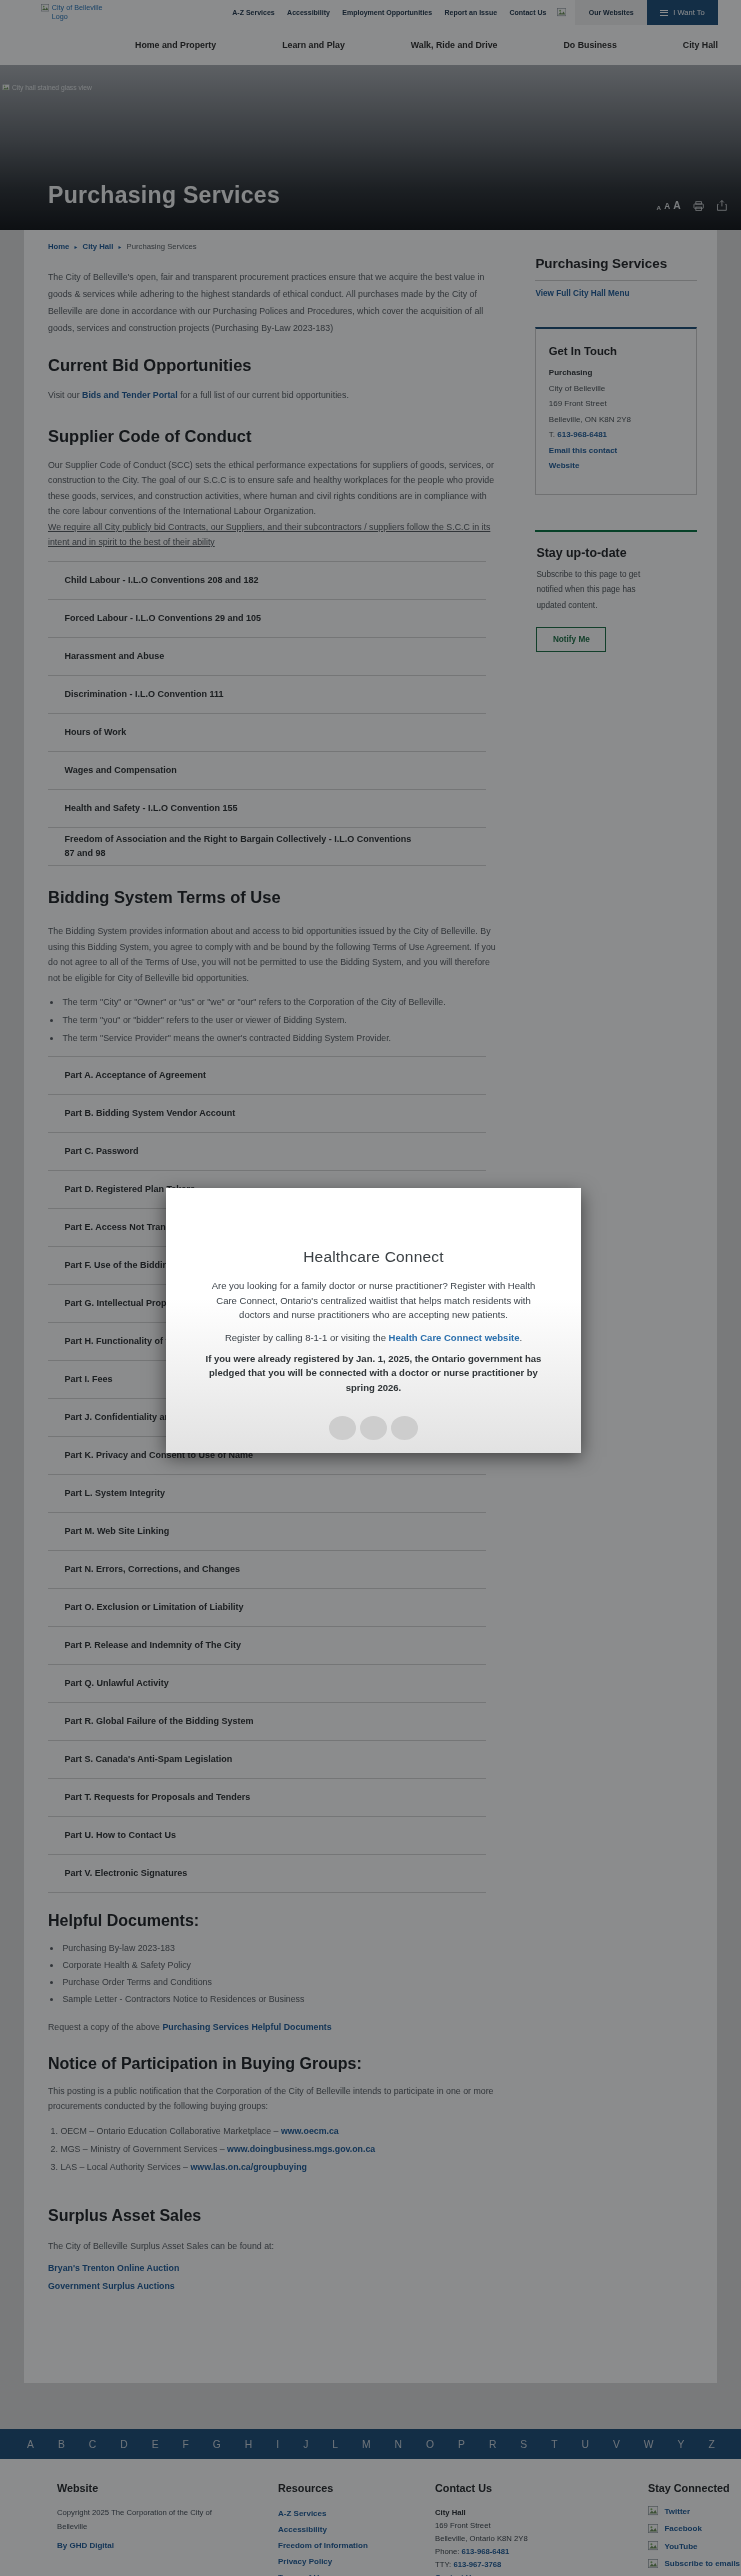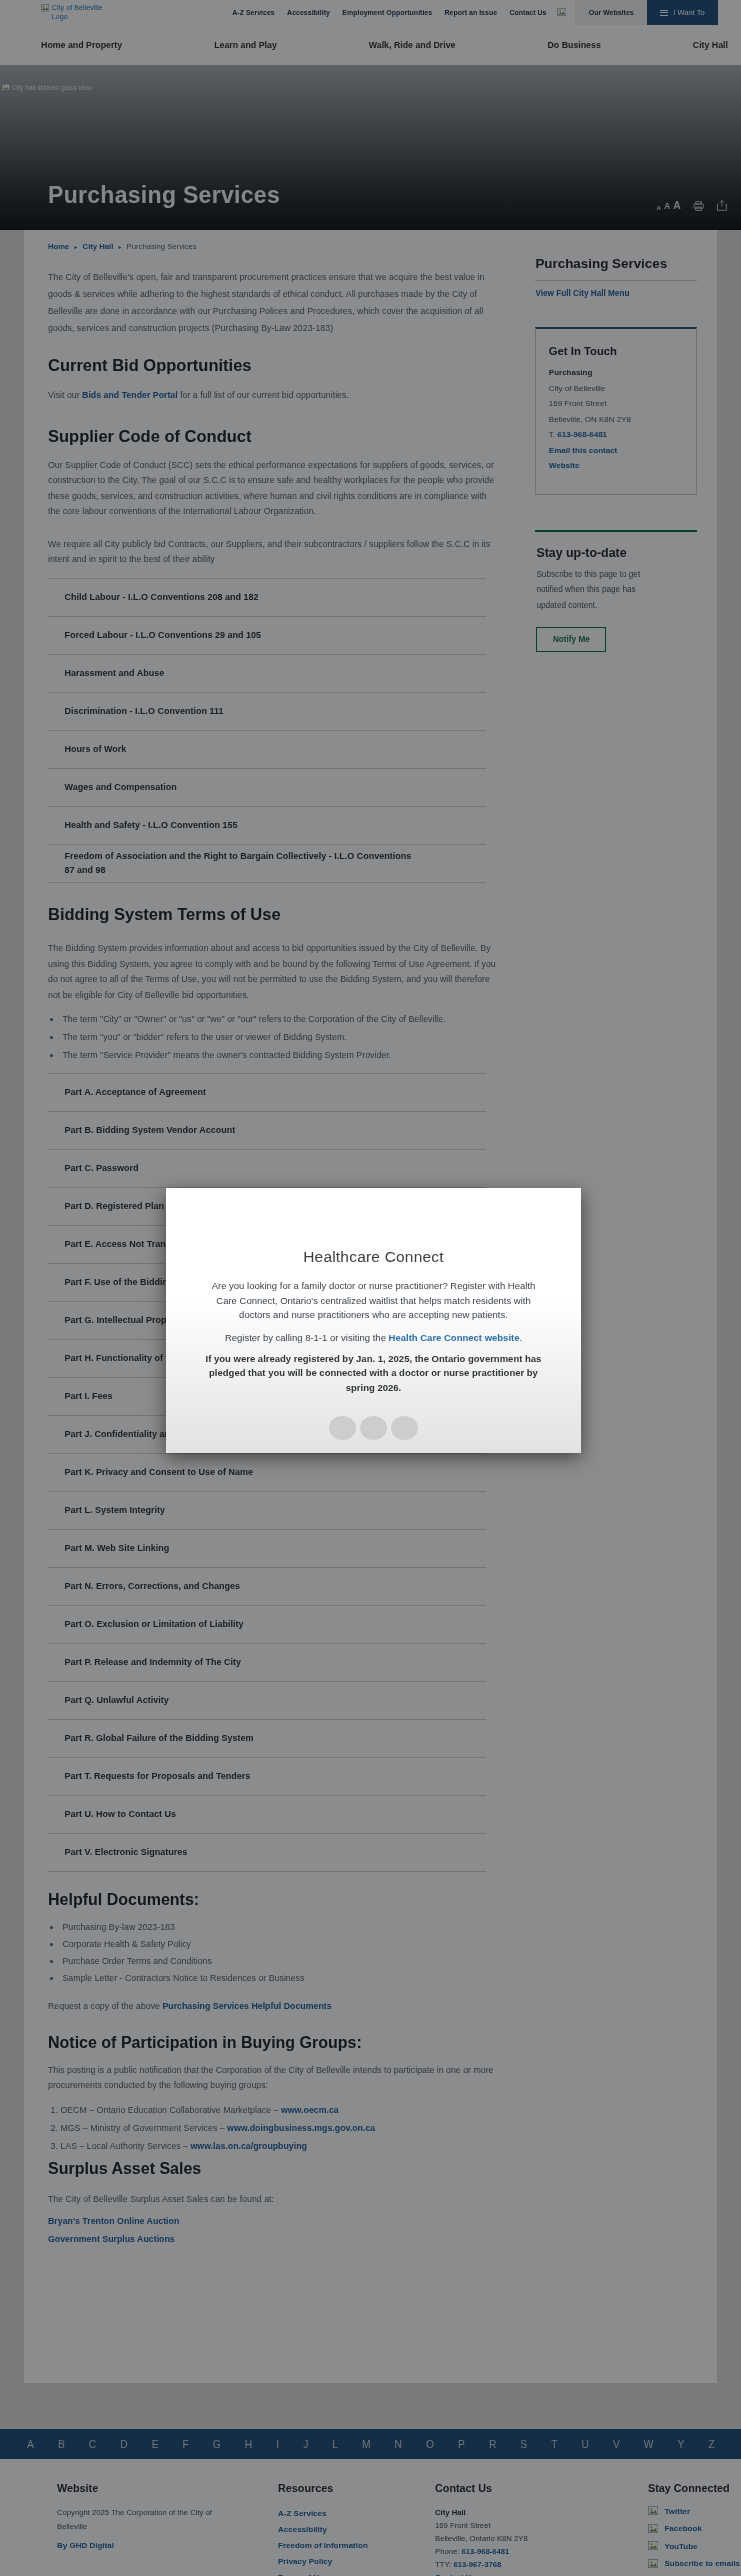--- a/index.html
+++ b/index.html
@@ -12,21 +12,21 @@
   .logo-text { color:#2a76b8; font-size:7.2px; line-height:8.2px; }
   .u-links { display:flex; align-items:center; gap:12.4px; margin-left:auto; }
   .u-link { font-size:7px; color:#22384e; text-decoration:none; font-weight:600; white-space:nowrap; }
   .search { margin-left:10.3px; display:flex; align-items:center; cursor:pointer; }
   .ourweb { height:25px; display:flex; align-items:center; padding:0 13.4px; margin-left:9.3px; background:#f1f1f1; font-size:7px; font-weight:600; color:#22384e; cursor:pointer; }
   .iwant { height:25px; margin-left:0; margin-right:24px; background:#1d4e7a; border:none; color:#ffffff; font-size:7.5px; font-family:inherit; display:flex; align-items:center; gap:5.2px; padding:0 13.4px; cursor:pointer; }
   .burger { display:inline-flex; flex-direction:column; gap:1.5px; }
   .burger i { display:block; width:7.7px; height:1px; background:#ffffff; }
 
   
-  .mainnav { position:absolute; top:25px; left:0; width:742px; height:40px; background:#ffffff; display:flex; align-items:center; justify-content:flex-end; gap:92px; padding-right:14px; z-index:1; }
+  .mainnav { position:absolute; top:25px; left:0; width:742px; height:40px; background:#ffffff; display:flex; align-items:center; justify-content:flex-end; gap:66px; padding-right:24px; z-index:1; }
   .nav-item { font-size:8.8px; color:#2e2e2e; font-weight:600; text-decoration:none; white-space:nowrap; cursor:pointer; }
 
   
   .banner { position:absolute; top:65px; left:0; width:742px; height:165px; background:linear-gradient(180deg,#a9adb2 0%, #63686e 45%, #2e3338 75%, #121519 100%); z-index:1; }
   .banner-alt { position:absolute; top:18.5px; left:2.1px; display:flex; align-items:center; gap:2.1px; color:#e3e6e8; font-size:6.7px; }
   .banner-title { position:absolute; top:117px; left:48px; color:#f4f5f6; font-size:23px; font-weight:700; letter-spacing:0.3px; }
   .banner-tools { position:absolute; top:135px; right:15.5px; display:flex; align-items:flex-end; gap:12.4px; color:#dcdfe1; }
   .fs { font-weight:600; cursor:pointer; line-height:1; }
   .fs1 { font-size:6.2px; } .fs2 { font-size:8.2px; } .fs3 { font-size:10.3px; }
   .fsgroup { display:flex; align-items:flex-end; gap:3.1px; }
@@ -43,41 +43,41 @@
   .crumb-cur { color:#5a6066; }
 
   .bt { font-size:8.8px; line-height:17px; color:#555b61; }
   .intro { margin-top:17.5px; width:448px; }
   h2.sec { font-size:16.5px; line-height:20.6px; color:#212529; font-weight:700; }
   .h-current { margin-top:18.5px; }
   .visit { margin-top:11.3px; }
   .lnk { color:#1f5c99; font-weight:700; text-decoration:none; cursor:pointer; }
   .h-supplier { margin-top:21.6px; }
   .p1 { margin-top:11.3px; width:453px; line-height:15.5px; }
-  .p2 { margin-top:17px; width:453px; line-height:15.5px; }
+  .p2 { margin-top:0; width:453px; line-height:15.5px;text-decoration:underline; }
 
   .acc { margin-top:10.3px; width:438px; border-bottom:0.5px solid #d5d5d5; }
   .acc-row { min-height:38px; display:flex; align-items:center; padding:5.2px 67px 5.2px 16.5px; border-top:0.5px solid #d5d5d5; font-size:9px; font-weight:600; color:#2d3134; line-height:13.4px; cursor:pointer; }
 
   .h-bidding { margin-top:20.6px; }
   .p3 { margin-top:17px; width:453px; line-height:15.5px; }
   .bullets { margin-top:6.2px; padding-left:14.4px; width:453px; }
   .bullets li { font-size:8.8px; line-height:18px; color:#555b61; }
   .parts { margin-top:9.3px; }
 
   h3.sec { font-size:16px; line-height:19.6px; color:#212529; font-weight:700; }
   .h-helpful { margin-top:18.5px; }
   .helpful { margin-top:9.3px; padding-left:14.4px; }
   .helpful li { font-size:8.8px; line-height:17px; color:#555b61; }
   .request { margin-top:10.3px; }
   .h-notice { margin-top:18.5px; }
   .notice-p { margin-top:10.3px; width:453px; line-height:15.5px; }
   .groups { margin-top:7.2px; padding-left:12.4px; }
   .groups li { font-size:8.8px; line-height:18px; color:#555b61; }
-  .h-surplus { margin-top:4px; }
+  .h-surplus { margin-top:30px; }
   .surplus-p { margin-top:12.4px; }
   .surplus-link { display:block; margin-top:8.2px; font-size:8.8px; }
 
   
   .side-title { font-size:13.4px; color:#24272a; font-weight:700; padding-bottom:9.3px; border-bottom:0.5px solid #cfcfcf; }
   .side-menu-link { display:inline-block; margin-top:8.2px; font-size:8.2px; }
   .git { margin-top:29px; border:0.5px solid #cccccc; border-top:2.6px solid #1d4e77; padding:15.5px 12.4px 20.6px 12.4px; }
   .git h3 { font-size:11.3px; color:#24272a; font-weight:700; }
   .git-line { font-size:8px; line-height:15.5px; color:#4b5257; }
   .git-dept { margin-top:8.2px; font-weight:700; color:#33383c; }
@@ -318,20 +318,23 @@
             <div class="acc-row">
               <span>Part P. Release and Indemnity of The City</span>
             </div>
             <div class="acc-row">
               <span>Part Q. Unlawful Activity</span>
             </div>
             <div class="acc-row">
               <span>Part R. Global Failure of the Bidding System</span>
             </div>
             <div class="acc-row">
+              <span>Part S. Canada's Anti-Spam Legislation</span>
+            </div>
+            <div class="acc-row">
               <span>Part T. Requests for Proposals and Tenders</span>
             </div>
             <div class="acc-row">
               <span>Part U. How to Contact Us</span>
             </div>
             <div class="acc-row">
               <span>Part V. Electronic Signatures</span>
             </div>
           </div>
 

